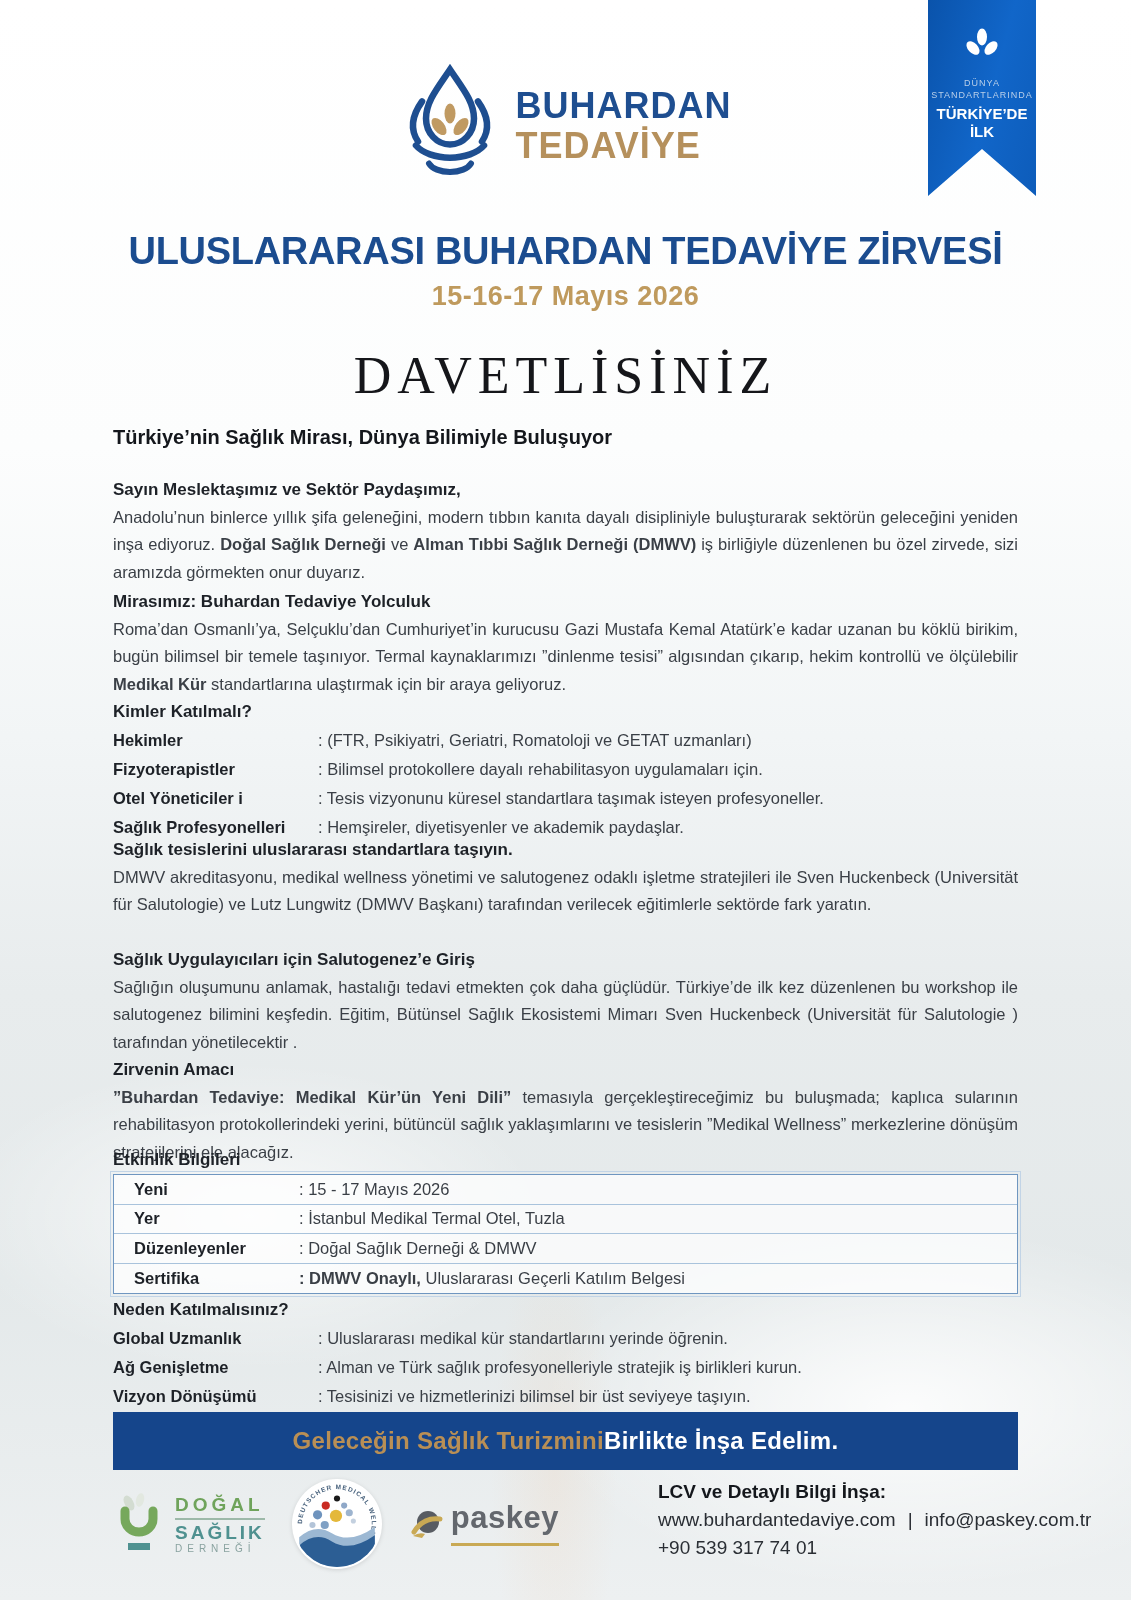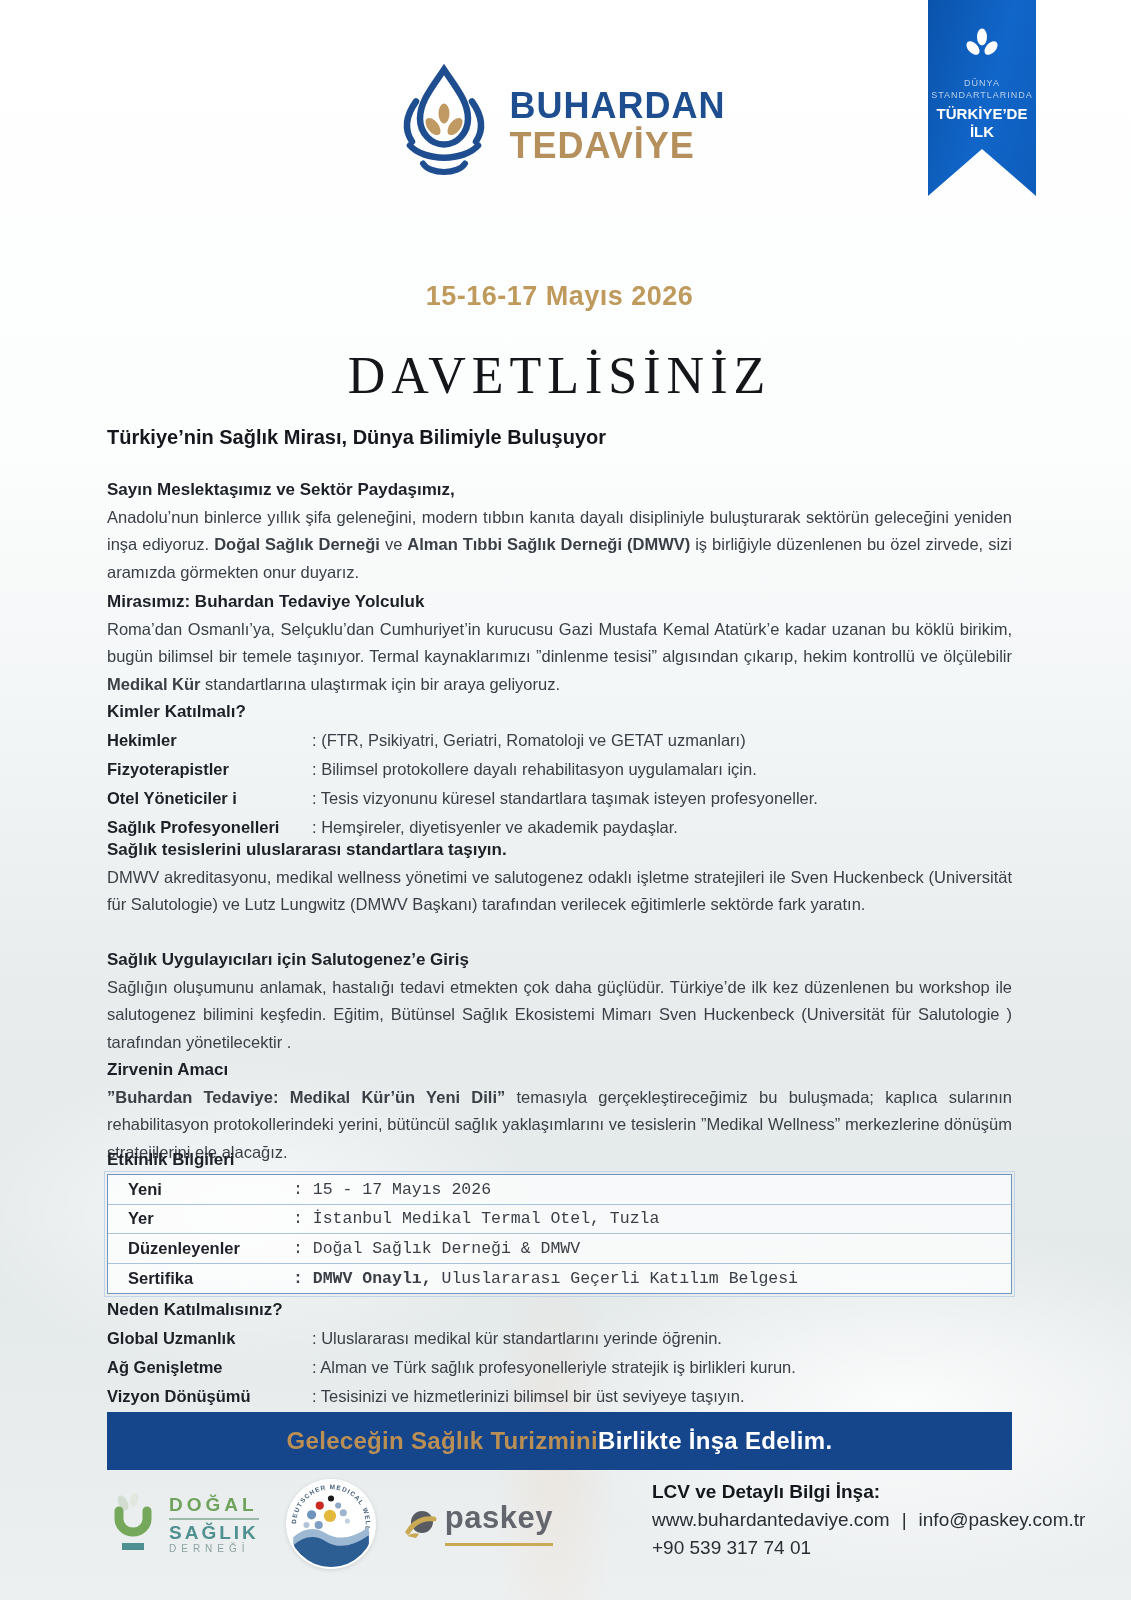--- a/index.html
+++ b/index.html
@@ -6,21 +6,21 @@
   *{box-sizing:border-box;}
   .page{
     position:relative;width:1131px;height:1600px;margin:0 auto;overflow:hidden;
     font-family:"Liberation Sans",sans-serif;color:#383d44;
     background:
       radial-gradient(ellipse 90px 340px at 49% 92%, rgba(238,205,175,.22), rgba(238,205,175,0) 70%),
       radial-gradient(ellipse 520px 260px at 80% 88%, rgba(255,255,255,.85), rgba(255,255,255,0) 70%),
       radial-gradient(ellipse 420px 220px at 22% 76%, rgba(255,255,255,.7), rgba(255,255,255,0) 70%),
       linear-gradient(180deg,#ffffff 0%,#fcfdfd 28%,#f2f5f6 46%,#e8eced 62%,#e4e9ea 80%,#edf0f1 100%);
   }
-  .abs{position:absolute;left:107px;width:905px;}
+  .abs{position:absolute;left:113px;width:905px;}
   
   .logo-row{top:62px;display:flex;justify-content:center;align-items:center;gap:16px;}
   .wordmark{display:flex;flex-direction:column;line-height:1;}
   .wm1{font-size:36px;font-weight:700;color:#1e4e90;letter-spacing:1px;}
   .wm2{font-size:36px;font-weight:700;color:#b5905c;letter-spacing:1px;margin-top:4px;}
   
   .ribbon{
     position:absolute;left:928px;top:0;width:108px;height:196px;
     background:linear-gradient(105deg,#0a53ab 0%,#1166c9 55%,#0d5cba 100%);
     clip-path:polygon(0 0,100% 0,100% 100%,50% 76%,0 100%);
@@ -51,21 +51,21 @@
   
   .event-head{top:1146px;}
   .event-table{
     top:1174px;border:1px solid #6f96c0;outline:1px solid #c2d4e6;outline-offset:2px;
     background:rgba(255,255,255,.72);
   }
   .event-row{display:grid;grid-template-columns:185px 1fr;align-items:center;height:29.5px;
     border-bottom:1px solid #a9c3dc;font-size:16.5px;}
   .event-row:last-child{border-bottom:none;}
   .event-row .k{padding-left:20px;font-weight:700;color:#1d2127;}
-  .event-row .v{color:#3a3f46;font-family:Liberation Mono, monospace;}
+  .event-row .v{color:#3a3f46;}
   .sec-neden{top:1296px;}
   
   .banner{
     top:1412px;height:58px;background:#15458b;display:flex;align-items:center;justify-content:center;
   }
   .banner span{font-size:24px;font-weight:700;letter-spacing:0.3px;}
   .seg-gold{color:#b98f55;}
   .seg-white{color:#ffffff;}
   
   .footer{top:1478px;display:flex;align-items:flex-start;}
@@ -118,20 +118,21 @@
     <div class="rb-small">
       <div>DÜNYA</div>
       <div>STANDARTLARINDA</div>
     </div>
     <div class="rb-big">
       <div>TÜRKİYE’DE</div>
       <div>İLK</div>
     </div>
   </div>
 
+  <div class="abs title">ULUSLARARASI BUHARDAN TEDAVİYE ZİRVESİ</div>
   <div class="abs dates">15-16-17 Mayıs 2026</div>
   <div class="abs invite">DAVETLİSİNİZ</div>
   <div class="abs subtitle">Türkiye’nin Sağlık Mirası, Dünya Bilimiyle Buluşuyor</div>
 
   <div class="abs sec sec-greeting">
     <h3>Sayın Meslektaşımız ve Sektör Paydaşımız,</h3>
     <p class="body"><span>Anadolu’nun binlerce yıllık şifa geleneğini, modern tıbbın kanıta dayalı disipliniyle buluşturarak sektörün geleceğini yeniden inşa ediyoruz. </span><span class="b">Doğal Sağlık Derneği</span><span> ve </span><span class="b">Alman Tıbbi Sağlık Derneği (DMWV)</span><span> iş birliğiyle düzenlenen bu özel zirvede, sizi aramızda görmekten onur duyarız.</span></p>
   </div>
 
   <div class="abs sec sec-miras">

